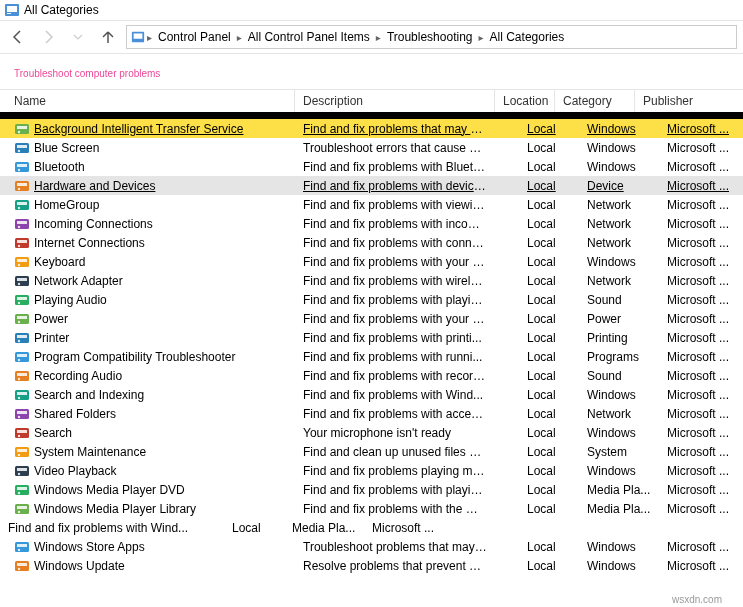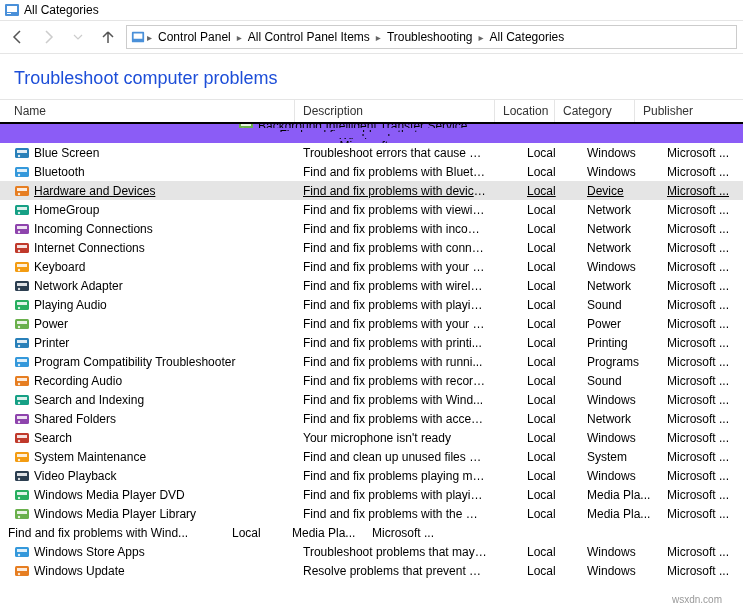--- a/index.html
+++ b/index.html
@@ -43,28 +43,28 @@
       gap: 2px;
       background: #fff;
     }
     .breadcrumb .bc-item {
       padding: 2px 4px;
       cursor: pointer;
       white-space: nowrap;
     }
     .breadcrumb .chev { color: #666; font-size: 10px; }
     .heading {
-      color: #1d4ed8;
-      font-size: 18px;
+      color: #ec4899;
+      font-size: 10px;
       padding: 14px 30px 10px 14px;
     }
     .columns {
       display: flex;
       border-top: 1px solid #e5e5e5;
-      border-bottom: 2px solid #000000;
+      border-bottom: 7px solid #000000;
       font-size: 12px;
       color: #333;
     }
     .col-h {
       padding: 4px 8px;
       border-right: 1px solid #e5e5e5;
       cursor: pointer;
       white-space: nowrap;
       overflow: hidden;
     }
@@ -74,21 +74,21 @@
     .col-cat  { width: 80px; }
     .col-pub  { width: 80px; border-right: none; }
     .list { }
     .row {
       display: flex;
       align-items: center;
       height: 19px;
       font-size: 12px;
       cursor: pointer;
     }
-    .row.selected { background: #8b5cf6; flex-direction: column; }
+    .row.selected { background: #fde047; }
     .row.hover-state { background: #e5e5e5; }
     .cell {
       padding: 0 8px;
       white-space: nowrap;
       overflow: hidden;
       text-overflow: ellipsis;
     }
     .c-name { width: 295px; padding-left: 14px; display: flex; align-items: center; gap: 4px; }
     .c-desc { width: 200px; }
     .c-loc  { width: 60px; margin-left: 24px; }

